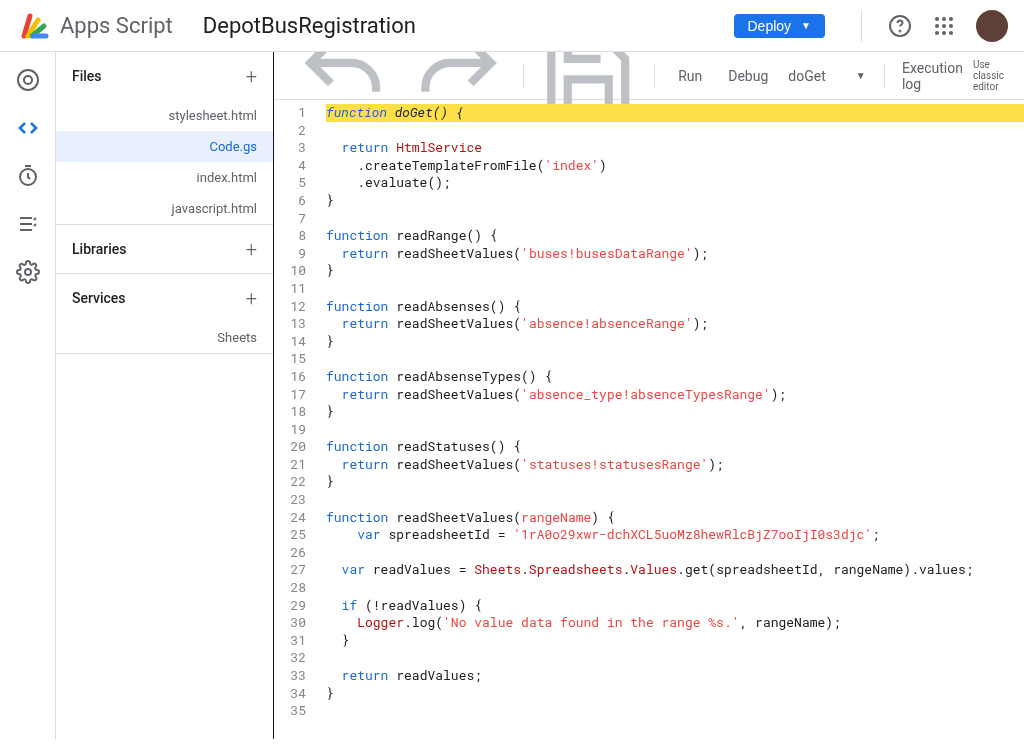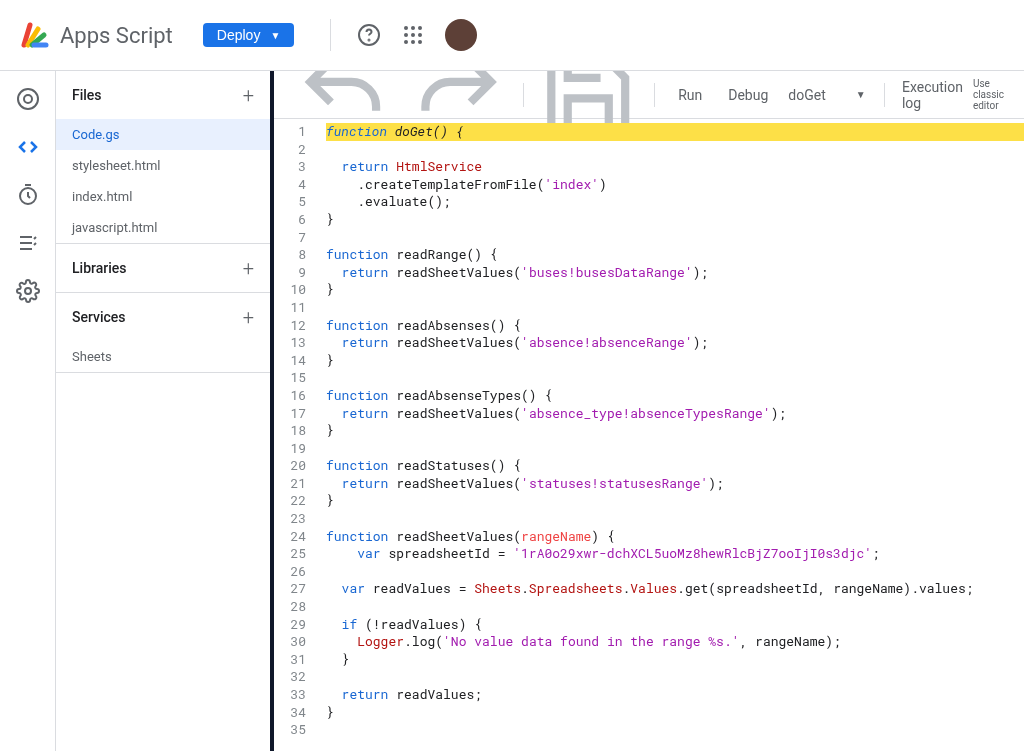--- a/index.html
+++ b/index.html
@@ -1,30 +1,30 @@
 <!DOCTYPE html>
 <html><head>
 <meta charset="utf-8">
 <style>
 * { margin:0; padding:0; box-sizing:border-box; }
 body { font-family:"Google Sans",Roboto,Arial,sans-serif; font-size:14px; color:#202124; background:#fff; width:1024px; height:751px; overflow:hidden; }
-.header { display:flex; align-items:center; height:71px; padding:0 16px; border-bottom:1px solid #dadce0; }
+.header { display:flex; align-items:center; height:52px; padding:0 16px; border-bottom:1px solid #dadce0; }
 .logo { width:36px; height:36px; margin-right:8px; }
 .brand { font-size:22px; color:#5f6368; margin-right:30px; }
 .project-name { font-size:22px; color:#202124; flex:1; }
 .deploy-btn { background:#1a73e8; color:#fff; border:none; border-radius:4px; padding:4px 14px; font-size:14px; font-weight:500; display:flex; align-items:center; cursor:pointer; margin-right:20px; }
 .deploy-btn .caret { margin-left:10px; font-size:10px; }
 .vdiv { width:1px; height:32px; background:#dadce0; margin:0 16px; }
 .header-icon { width:24px; height:24px; color:#5f6368; display:flex; align-items:center; justify-content:center; margin:0 10px; cursor:pointer; }
 .avatar { width:32px; height:32px; border-radius:50%; background:#5d4037; margin-left:10px; }
 .body { display:flex; height:calc(100% - 64px); }
 .nav-rail { width:56px; border-right:1px solid #dadce0; display:flex; flex-direction:column; align-items:center; padding-top:16px; gap:24px; }
 .nav-icon { width:24px; height:24px; color:#5f6368; display:flex; align-items:center; justify-content:center; cursor:pointer; }
 .nav-icon.active { color:#1a73e8; }
-.sidebar { width:218px; border-right:4px solid #0f172a; overflow-y:auto; }
+.sidebar { width:218px; border-right:1px solid #0f172a; overflow-y:auto;text-align:right; }
 .sb-section { border-bottom:1px solid #dadce0; }
 .sb-header { display:flex; align-items:center; justify-content:space-between; padding:12px 16px; font-weight:500; font-size:14px; color:#202124; }
 .sb-header .plus { color:#5f6368; cursor:pointer; font-size:20px; font-weight:300; }
 .sb-item { padding:8px 16px; font-size:13px; color:#5f6368; cursor:pointer; }
 .sb-item.selected { background:#e8f0fe; color:#1967d2; }
 .editor-area { flex:1; display:flex; flex-direction:column; overflow:hidden; }
 .toolbar { height:48px; border-bottom:1px solid #dadce0; display:flex; align-items:center; padding:0 12px; }
 .tb-icon { color:#5f6368; padding:6px 8px; cursor:pointer; display:flex; align-items:center; }
 .tb-icon.disabled { color:#bdc1c6; }
 .tb-sep { width:1px; height:24px; background:#dadce0; margin:0 8px; }
@@ -36,38 +36,39 @@
 .classic { color:#5f6368; font-size:10px; cursor:pointer; padding-right:8px; }
 .code-area { flex:1; display:flex; overflow:auto; font-family:"Roboto Mono",Menlo,Consolas,monospace; font-size:13px; line-height:17.6px; }
 .gutter { width:42px; text-align:right; padding:4px 10px 4px 4px; color:#80868b; user-select:none; background:#fff; }
 .gutter div { height:17.6px; }
 .code { flex:1; padding:4px 0 4px 10px; white-space:pre; color:#202124; }
 .code-line { height:17.6px; }
 .code-line.hl { background:#fde047;font-style:italic; }
 .kw { color:#1967d2; }
 .fn { color:#202124; }
 .prop { color:#ef4444; }
-.str { color:#a21caf;text-align:center; }
+.str { color:#ef4444;text-align:center; }
 .cls { color:#b31412; }
 .pun { color:#202124; }
 svg { width:100%; height:100%; }
 </style>
 </head>
 <body>
 
 <div class="header">
   <div class="logo">
     <svg viewBox="0 0 36 36">
         <path d="M8 28 L14 8" stroke="#ea4335" stroke-width="5" stroke-linecap="round" fill="none"></path>
         <path d="M12 28 L22 12" stroke="#fbbc04" stroke-width="5" stroke-linecap="round" fill="none"></path>
         <path d="M16 28 L28 18" stroke="#34a853" stroke-width="5" stroke-linecap="round" fill="none"></path>
         <path d="M18 28 L30 28" stroke="#4285f4" stroke-width="5" stroke-linecap="round" fill="none"></path>
       </svg>
   </div>
   <div class="brand">Apps Script</div>
+  <div class="project-name">DepotBusRegistration</div>
   <button class="deploy-btn">
     <span>Deploy</span>
     <span class="caret">▼</span>
   </button>
   <div class="vdiv"></div>
   <div class="header-icon">
     <svg viewBox="0 0 24 24" fill="none" stroke="currentColor" stroke-width="2">
         <circle cx="12" cy="12" r="10"></circle>
         <path d="M9.5 9a2.5 2.5 0 015 0c0 1.5-2.5 2-2.5 3.5"></path>
         <circle cx="12" cy="17" r="0.5" fill="currentColor"></circle>
@@ -121,22 +122,22 @@
     </div>
   </div>
 
   <div class="sidebar">
     <div class="sb-section">
       <div class="sb-header">
         <span>Files</span>
         <span class="plus">+</span>
       </div>
       <div id="file-list">
+          <div class="sb-item">stylesheet.html</div>
           <div class="sb-item selected">Code.gs</div>
-          <div class="sb-item">stylesheet.html</div>
           <div class="sb-item">index.html</div>
           <div class="sb-item">javascript.html</div>
         </div>
     </div>
     <div class="sb-section">
       <div class="sb-header">
         <span>Libraries</span>
         <span class="plus">+</span>
       </div>
     </div>

